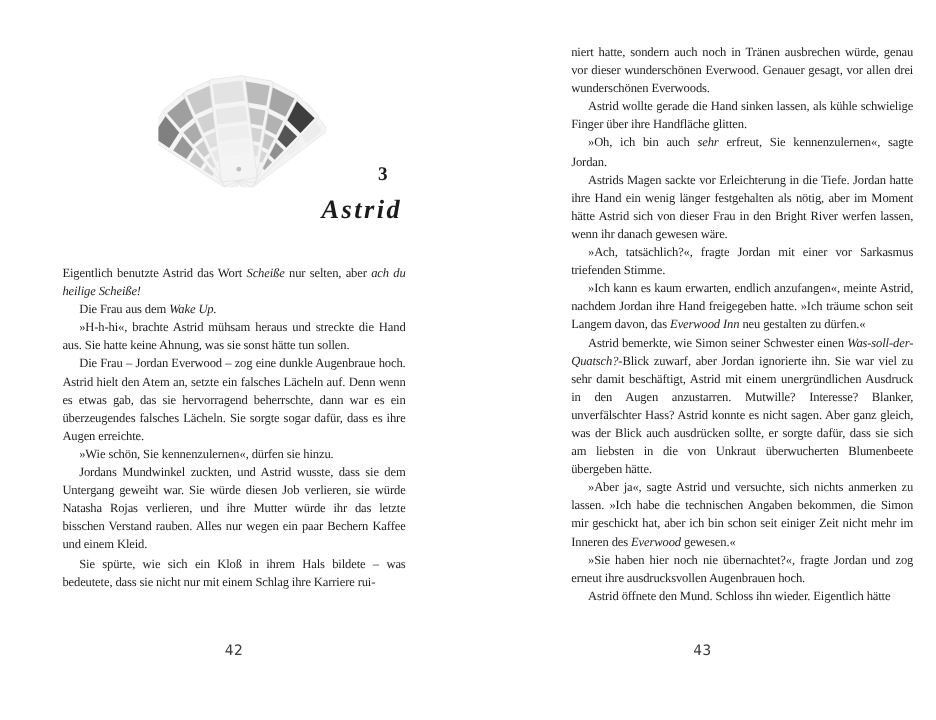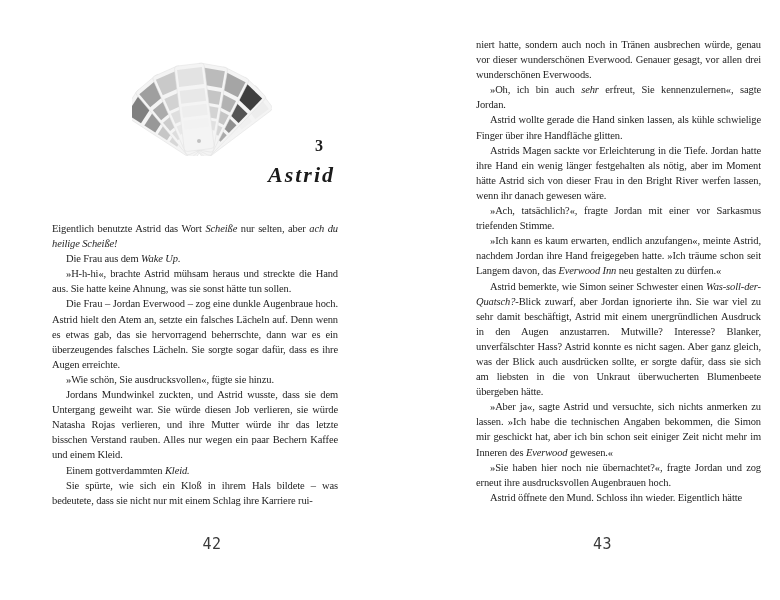--- a/index.html
+++ b/index.html
@@ -13,22 +13,22 @@
   .bodytext{
     position:absolute;left:0;
     font-size:10.5px;line-height:15.1px;text-align:justify;
     color:#1e1e1e;letter-spacing:-0.12px;overflow:hidden;
   }
   #left-text{top:221px;width:286px;height:312px;}
   #right-text{top:37px;width:285px;height:500px;margin-left:33px;}
   p.para{margin:0;padding:0;}
   p.ind{text-indent:14px;}
   .pagenum{
-    position:absolute;top:535px;left:17px;width:100%;text-align:center;
-    font-family:"DejaVu Sans Mono", monospace;font-size:15px;
+    position:absolute;top:535px;left:0;width:100%;text-align:center;
+    font-family:"DejaVu Sans Mono", monospace;font-size:12px;
     color:#3a3a3a;letter-spacing:0.5px;
   }
   .chapter-head{position:absolute;top:137px;right:0;width:100%;text-align:right;color:#1b1b1b;}
   .chapnum{font-size:16px;font-weight:bold;padding-right:15px;line-height:18px;}
   .chaptitle{
     font-size:22px;font-weight:bold;font-style:italic;
     letter-spacing:2px;padding-right:3px;margin-top:8px;line-height:24px;
   }
   #fan-wrap{position:absolute;left:80px;top:56px;width:140px;height:100px;}
 </style>
@@ -99,33 +99,32 @@
   </div>
   <div class="chapter-head">
     <div class="chapnum">3</div>
     <div class="chaptitle">Astrid</div>
   </div>
   <div class="bodytext" id="left-text">
       <p class="para"><span>Eigentlich benutzte Astrid das Wort </span><i>Scheiße</i><span> nur selten, aber </span><i>ach du heilige Scheiße!</i></p>
       <p class="para ind"><span>Die Frau aus dem </span><i>Wake Up.</i></p>
       <p class="para ind"><span>»H-h-hi«, brachte Astrid mühsam heraus und streckte die Hand aus. Sie hatte keine Ahnung, was sie sonst hätte tun sollen.</span></p>
       <p class="para ind"><span>Die Frau – Jordan Everwood – zog eine dunkle Augenbraue hoch. Astrid hielt den Atem an, setzte ein falsches Lächeln auf. Denn wenn es etwas gab, das sie hervorragend beherrschte, dann war es ein überzeugendes falsches Lächeln. Sie sorgte sogar dafür, dass es ihre Augen erreichte.</span></p>
-      <p class="para ind"><span>»Wie schön, Sie ausdrucksvollen«, fügte sie hinzu.</span></p>
+      <p class="para ind"><span>»Wie schön, Sie kennenzulernen«, dürfen sie hinzu.</span></p>
       <p class="para ind"><span>Jordans Mundwinkel zuckten, und Astrid wusste, dass sie dem Untergang geweiht war. Sie würde diesen Job verlieren, sie würde Natasha Rojas verlieren, und ihre Mutter würde ihr das letzte bisschen Verstand rauben. Alles nur wegen ein paar Bechern Kaffee und einem Kleid.</span></p>
-      <p class="para ind"><span>Einem gottverdammten </span><i>Kleid.</i></p>
       <p class="para ind"><span>Sie spürte, wie sich ein Kloß in ihrem Hals bildete – was bedeutete, dass sie nicht nur mit einem Schlag ihre Karriere rui-</span></p>
     </div>
   <div class="pagenum">42</div>
 </div>
 
 <div class="page" id="right-page">
   <div class="bodytext" id="right-text">
       <p class="para"><span>niert hatte, sondern auch noch in Tränen ausbrechen würde, genau vor dieser wunderschönen Everwood. Genauer gesagt, vor allen drei wunderschönen Everwoods.</span></p>
+      <p class="para ind"><span>Astrid wollte gerade die Hand sinken lassen, als kühle schwielige Finger über ihre Handfläche glitten.</span></p>
       <p class="para ind"><span>»Oh, ich bin auch </span><i>sehr</i><span> erfreut, Sie kennenzulernen«, sagte Jordan.</span></p>
-      <p class="para ind"><span>Astrid wollte gerade die Hand sinken lassen, als kühle schwielige Finger über ihre Handfläche glitten.</span></p>
       <p class="para ind"><span>Astrids Magen sackte vor Erleichterung in die Tiefe. Jordan hatte ihre Hand ein wenig länger festgehalten als nötig, aber im Moment hätte Astrid sich von dieser Frau in den Bright River werfen lassen, wenn ihr danach gewesen wäre.</span></p>
       <p class="para ind"><span>»Ach, tatsächlich?«, fragte Jordan mit einer vor Sarkasmus triefenden Stimme.</span></p>
       <p class="para ind"><span>»Ich kann es kaum erwarten, endlich anzufangen«, meinte Astrid, nachdem Jordan ihre Hand freigegeben hatte. »Ich träume schon seit Langem davon, das </span><i>Everwood Inn</i><span> neu gestalten zu dürfen.«</span></p>
       <p class="para ind"><span>Astrid bemerkte, wie Simon seiner Schwester einen </span><i>Was-soll-der-Quatsch?</i><span>-Blick zuwarf, aber Jordan ignorierte ihn. Sie war viel zu sehr damit beschäftigt, Astrid mit einem unergründlichen Ausdruck in den Augen anzustarren. Mutwille? Interesse? Blanker, unverfälschter Hass? Astrid konnte es nicht sagen. Aber ganz gleich, was der Blick auch ausdrücken sollte, er sorgte dafür, dass sie sich am liebsten in die von Unkraut überwucherten Blumenbeete übergeben hätte.</span></p>
       <p class="para ind"><span>»Aber ja«, sagte Astrid und versuchte, sich nichts anmerken zu lassen. »Ich habe die technischen Angaben bekommen, die Simon mir geschickt hat, aber ich bin schon seit einiger Zeit nicht mehr im Inneren des </span><i>Everwood</i><span> gewesen.«</span></p>
       <p class="para ind"><span>»Sie haben hier noch nie übernachtet?«, fragte Jordan und zog erneut ihre ausdrucksvollen Augenbrauen hoch.</span></p>
       <p class="para ind"><span>Astrid öffnete den Mund. Schloss ihn wieder. Eigentlich hätte</span></p>
     </div>
   <div class="pagenum">43</div>
 </div>

